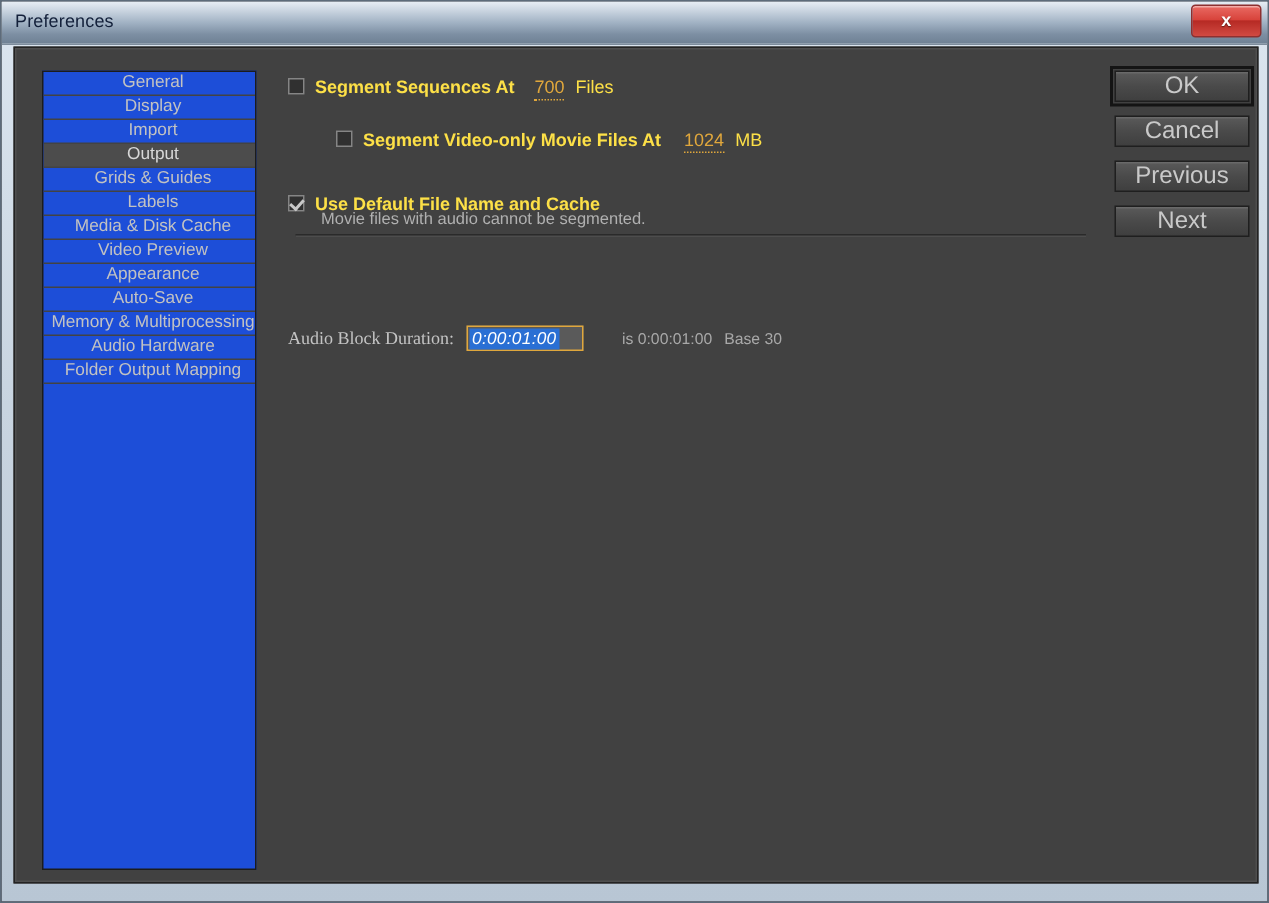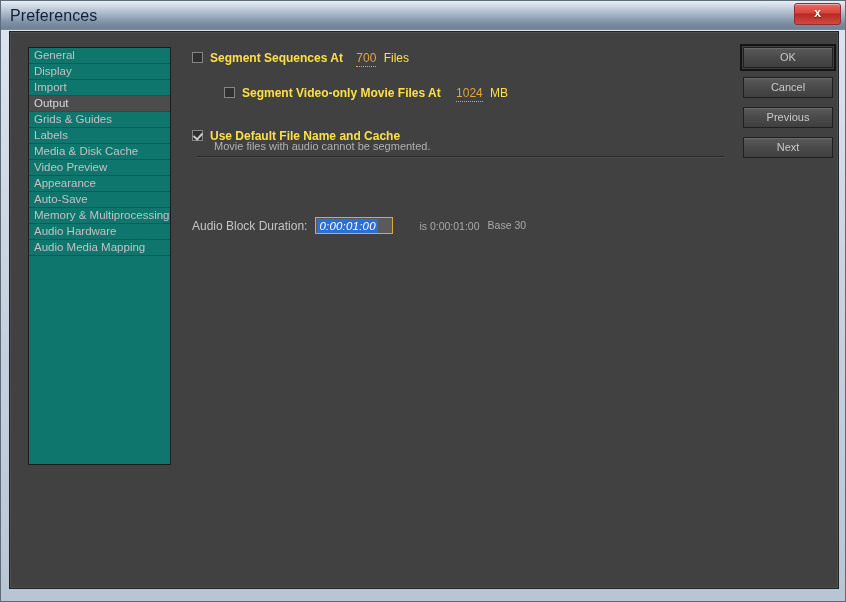--- a/index.html
+++ b/index.html
@@ -29,21 +29,21 @@
     width: 846px;
     height: 28px;
     background: linear-gradient(to bottom,
                 #e8eef5 0%, #cfd9e4 18%,
                 #9fb0c2 52%, #7d8fa3 78%, #6f8194 100%);
     border-bottom: 1px solid #7d8c9b;
   }
   #title-text {
     position: absolute;
     left: 9px; top: 6px;
-    font-size: 16px;
+    font-size: 12px;
     color: #13203a;
     letter-spacing: 0.1px;
     white-space: nowrap;
   }
   #close-button {
     position: absolute;
     right: 6px; top: 2px;
     width: 45px;
     height: 20px;
     border-radius: 3px;
@@ -77,25 +77,26 @@
     background: #414141;
     border: 1px solid #232323;
     box-shadow: inset 0 0 0 1px #4e4e4e;
   }
 
   
   #sidebar {
     position: absolute;
     left: 18px; top: 15px;
     width: 143px;
-    height: 418px;
-    box-sizing: border-box;
-    background: #0f766e;
+    height: 533px;
+    box-sizing: border-box;
+    background: #1d4ed8;
     border: 1px solid #1c1c1c;
     overflow: hidden;
+    text-align: center;
   }
   .sidebar-item {
     position: relative;
     height: 15px;
     line-height: 15px;
     padding-left: 5px;
     font-size: 11.5px;
     color: #c2c2c2;
     border-bottom: 1px solid #434343;
     white-space: nowrap;
@@ -180,20 +181,21 @@
     position: absolute;
     left: 4px; top: 170px;
     white-space: nowrap;
     font-size: 12px;
     color: #c4c4c4;
   }
   #duration-label {
     display: inline-block;
     vertical-align: middle;
     color: #c4c4c4;
+    font-family: Liberation Serif, serif;
   }
   #duration-input {
     display: inline-block;
     vertical-align: middle;
     width: 78px;
     height: 17px;
     box-sizing: border-box;
     margin-left: 8px;
     background: #5a5a5a;
     border: 1px solid #e0a73c;
@@ -235,21 +237,21 @@
   .dlg-button {
     position: relative;
     width: 90px;
     height: 21px;
     box-sizing: border-box;
     margin-bottom: 9px;
     border: 1px solid #1f1f1f;
     background: linear-gradient(to bottom, #5a5a5a 0%, #4a4a4a 50%, #3f3f3f 100%);
     box-shadow: inset 0 1px 0 rgba(255,255,255,0.10);
     color: #c9c9c9;
-    font-size: 11px;
+    font-size: 16px;
     line-height: 19px;
     text-align: center;
     cursor: pointer;
     user-select: none;
   }
   .dlg-button.default {
     outline: 2px solid #141414;
     outline-offset: 1px;
   }
 </style>
@@ -273,21 +275,21 @@
         <div class="sidebar-item"><span>Import</span></div>
         <div class="sidebar-item selected"><span>Output</span></div>
         <div class="sidebar-item"><span>Grids &amp; Guides</span></div>
         <div class="sidebar-item"><span>Labels</span></div>
         <div class="sidebar-item"><span>Media &amp; Disk Cache</span></div>
         <div class="sidebar-item"><span>Video Preview</span></div>
         <div class="sidebar-item"><span>Appearance</span></div>
         <div class="sidebar-item"><span>Auto-Save</span></div>
         <div class="sidebar-item"><span>Memory &amp; Multiprocessing</span></div>
         <div class="sidebar-item"><span>Audio Hardware</span></div>
-        <div class="sidebar-item"><span>Audio Media Mapping</span></div>
+        <div class="sidebar-item"><span>Folder Output Mapping</span></div>
       </div>
 
     <div id="options-area">
 
       <div class="opt-row" style="left:4px; top:4px;">
         <span class="checkbox"></span><span class="opt-label">Segment Sequences At</span>
         <span class="scrub-value" style="margin-left:10px;">700</span>
         <span class="unit-label">Files</span>
       </div>
 

